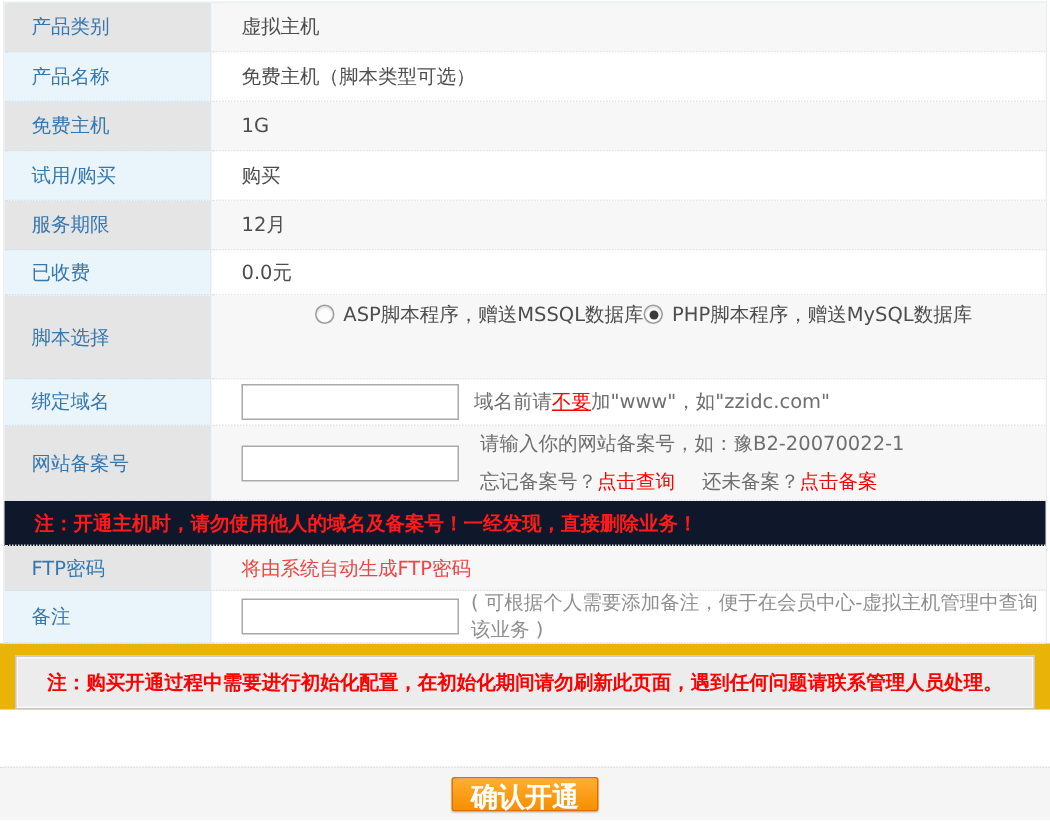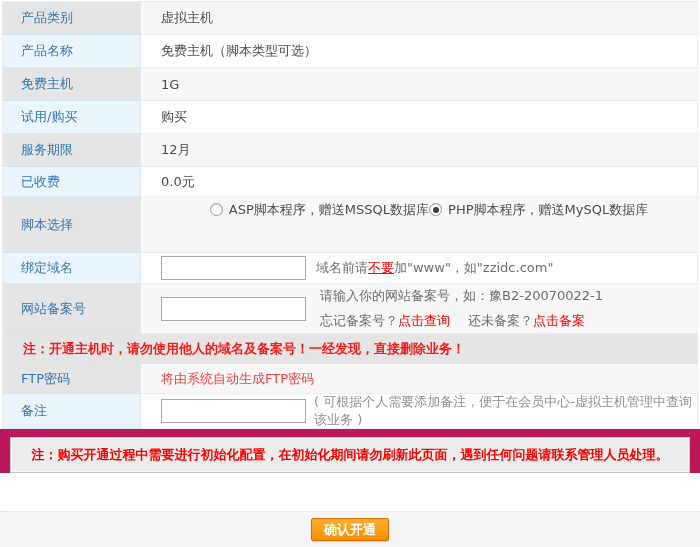--- a/index.html
+++ b/index.html
@@ -69,26 +69,26 @@
   .hint-gray { color:#8f8f8f; margin-left:8px; }
   .red-link { color:#ff0000; text-decoration:none; cursor:pointer; }
   .red-text { color:#ef4444; }
 
   .icp-right { display:flex; flex-direction:column; justify-content:center; margin-left:14px; }
   .icp-line { height:25px; display:flex; align-items:center; color:#6e6e6e; }
   .icp-line .spacer { width:18px; }
 
   .note-row {
     height:30px; display:flex; align-items:center;
-    padding-left:20px; background:#e5e5e5;
+    padding-left:20px; background:#0f172a;
     border-bottom:1px dotted #e4e4e4;
     color:#ff1a1a; font-weight:bold;
   }
 
-  .warn-wrap { padding:8px 10px 0 10px; background:#be185d; }
+  .warn-wrap { padding:8px 10px 0 10px; background:#eab308; }
   .warning-box {
     height:36px;
     background:#ececec;
     border:1px solid #c9c9c9;
     box-shadow:inset 0 0 0 1px #f8f8f8;
     display:flex; align-items:center; justify-content:center;
     color:#ff0000; font-weight:bold;
   }
 
   .footer-bar {
@@ -96,21 +96,21 @@
     height:36px; background:#f5f5f5;
     border-top:1px dotted #e0e0e0;
     display:flex; align-items:center; justify-content:center;
   }
   .submit-btn {
     min-width:66px; height:23px;
     padding:0 12px;
     background:linear-gradient(#ffae33,#f78f00);
     border:1px solid #e06f00;
     border-radius:2px;
-    color:#ffffff; font-weight:bold; font-size:13px;
+    color:#ffffff; font-weight:bold; font-size:18px;
     cursor:pointer;
     box-shadow:0 1px 1px rgba(0,0,0,.15);
     font-family:inherit;
   }
 </style>
 </head>
 <body>
 
 <div class="page">
   <div class="form-table">

